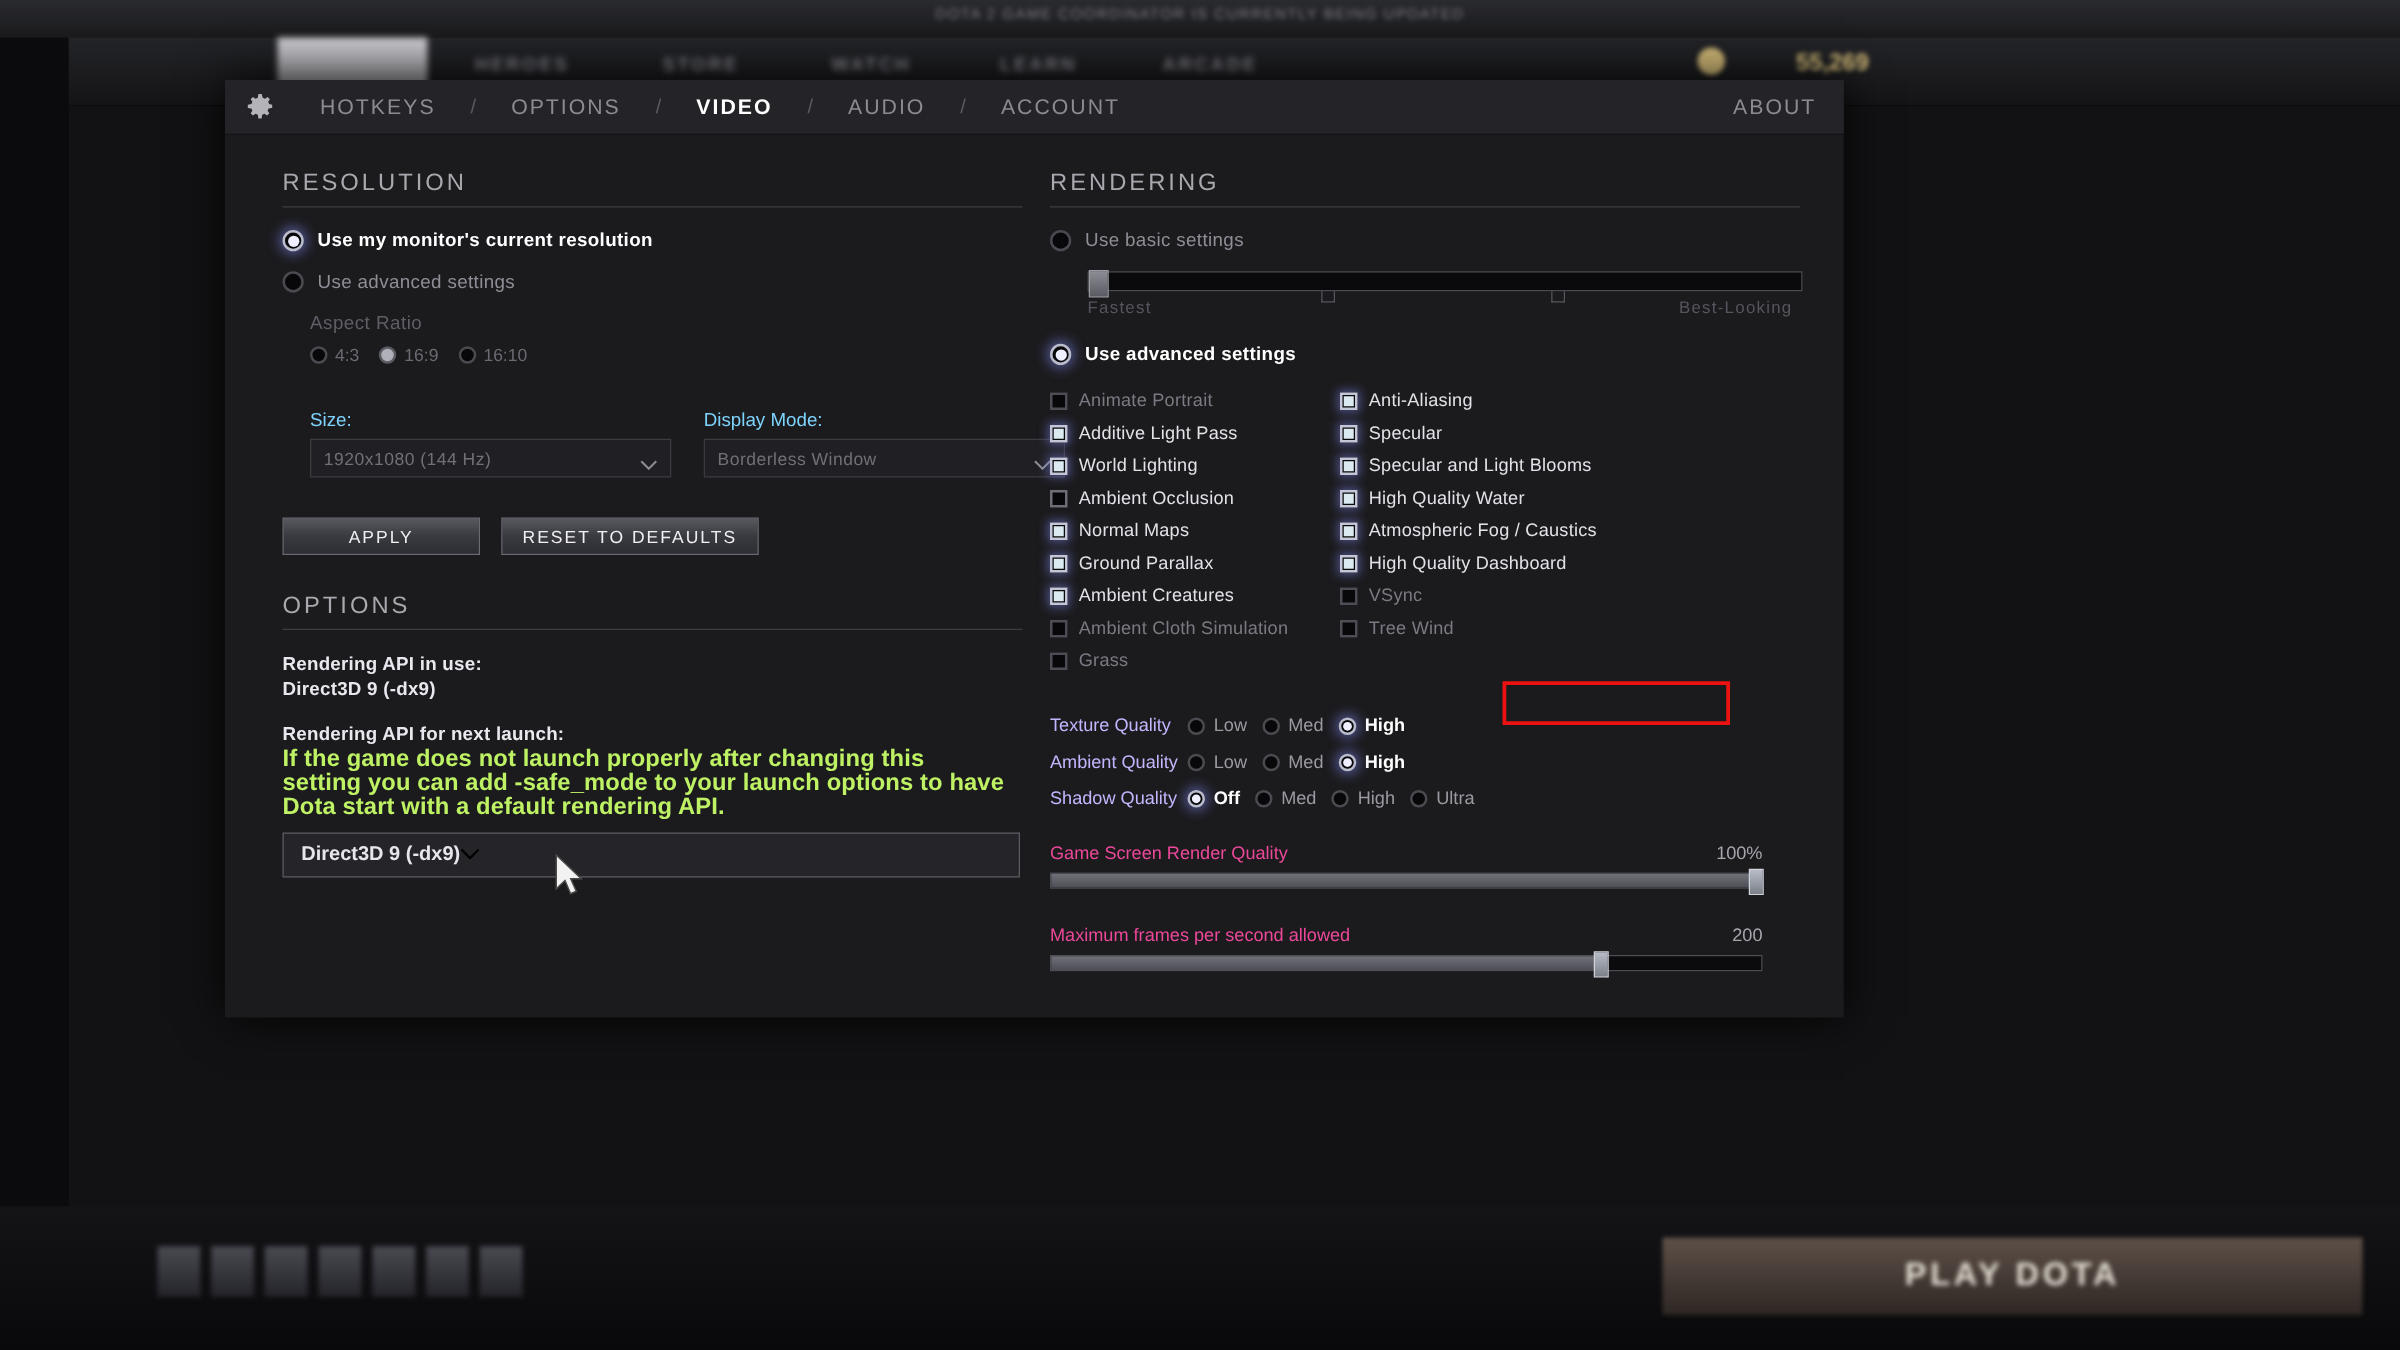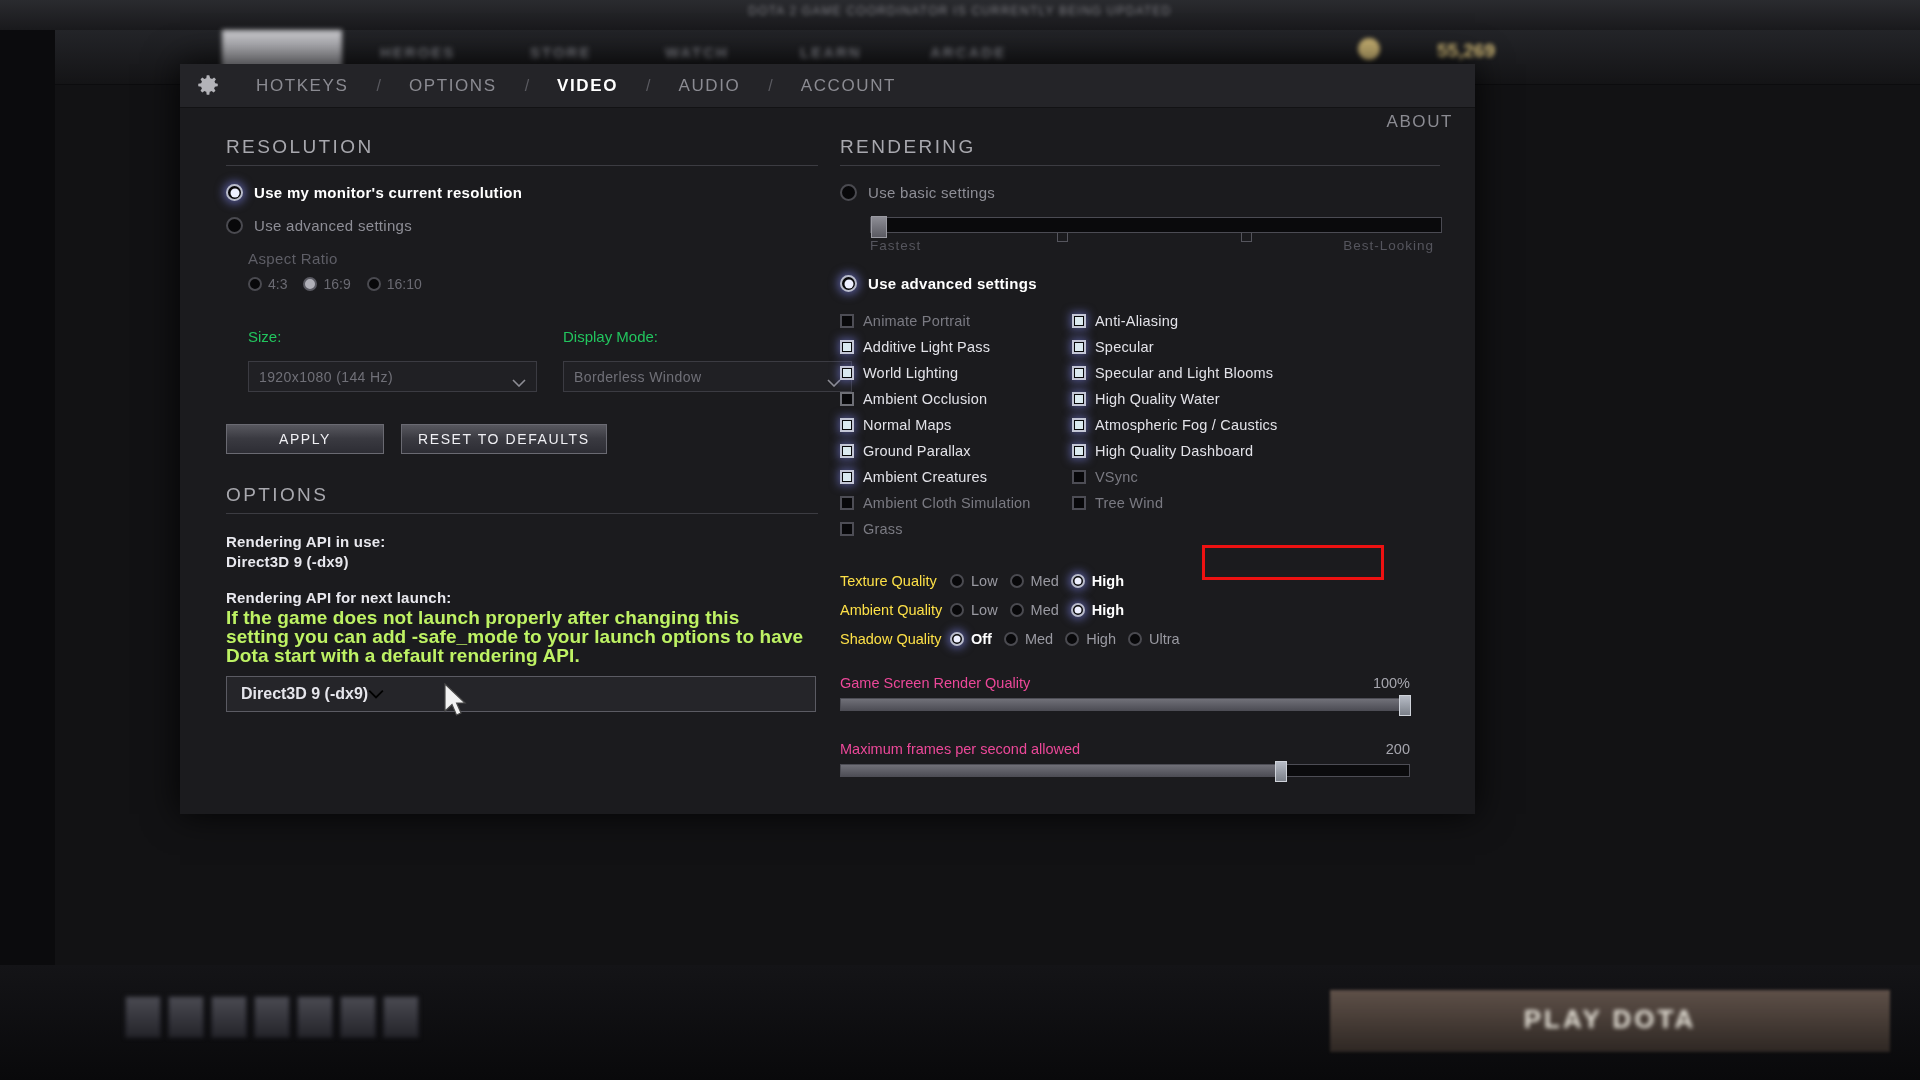--- a/index.html
+++ b/index.html
@@ -98,21 +98,21 @@
   }
   .tab {
     font-size: 17px; letter-spacing: 1.6px; color: #8b8b92;
     padding: 0 16px; line-height: 44px; cursor: pointer;
     font-family: "Liberation Sans", sans-serif;
   }
   .tab.active { color: #ffffff; font-weight: bold; }
   .tab-sep { color: #5a5a60; font-size: 16px; line-height: 44px; }
   .about-link {
     position: absolute; right: 22px; top: 0; line-height: 44px;
-    font-size: 17px; letter-spacing: 1.6px; color: #8b8b92; cursor: pointer; margin-top: 36px;
+    font-size: 17px; letter-spacing: 1.6px; color: #8b8b92; cursor: pointer;
   }
 
   .panel-body { position: relative; height: 706px; }
 
   .col-left  { position: absolute; left: 46px;  top: 28px; width: 592px; }
   .col-right { position: absolute; left: 660px; top: 28px; width: 600px; }
 
   .section-title {
     font-size: 19px; letter-spacing: 2.4px; color: #a8a8ae;
     padding-bottom: 7px; font-family: "Liberation Sans", sans-serif;
@@ -146,21 +146,21 @@
   
   .sub-block { margin-left: 22px; margin-top: 4px; }
   .sub-label { font-size: 15px; color: #5e5e66; letter-spacing: .4px; margin-bottom: 9px; }
   .aspect-row { display: flex; align-items: center; gap: 16px; margin-bottom: 36px; }
   .aspect-item { display: flex; align-items: center; }
   .aspect-item .radio { margin-right: 6px; }
   .aspect-text { font-size: 14px; color: #6a6a72; }
 
   .field-grid { display: flex; gap: 26px; }
   .field { flex: none; }
-  .field-label { font-size: 15px; color: #22c55e; margin-bottom: 16px; }
+  .field-label { font-size: 15px; color: #7dd3fc; margin-bottom: 6px; }
   .dropdown {
     width: 289px; height: 31px; background: #202024;
     border: 1px solid #3b3b42; display: flex; align-items: center;
     padding: 0 10px; cursor: pointer; position: relative;
   }
   .dropdown .dd-text { font-size: 14px; color: #707078; letter-spacing: .4px; }
   .dropdown .chev {
     position: absolute; right: 10px; top: 50%; transform: translateY(-50%);
     width: 14px; height: 8px; color: #8d8d95;
   }
@@ -233,21 +233,21 @@
   .cbx-label { font-size: 14.5px; color: #e2e2e8; letter-spacing: .2px; }
   .cbx-label.disabled { color: #7a7a82; }
 
   .highlight-box {
     position: absolute; border: 3px solid #ee1111; pointer-events: none;
   }
 
   
   .quality-block { margin-top: 24px; }
   .q-row { display: flex; align-items: center; height: 29px; }
-  .q-name { width: 110px; font-size: 14.5px; color: #fde047; }
+  .q-name { width: 110px; font-size: 14.5px; color: #c4b5fd; }
   .q-opt { display: flex; align-items: center; margin-right: 12px; }
   .q-text { font-size: 14.5px; color: #9a9aa2; }
   .q-text.on { color: #ffffff; font-weight: bold; }
 
   
   .vslider { margin-top: 22px; width: 570px; }
   .vs-head { display: flex; justify-content: space-between; align-items: baseline; }
   .vs-label { font-size: 14.5px; color: #ec4899; }
   .vs-value { font-size: 14.5px; color: #a6a6ae; }
   .vs-track {

